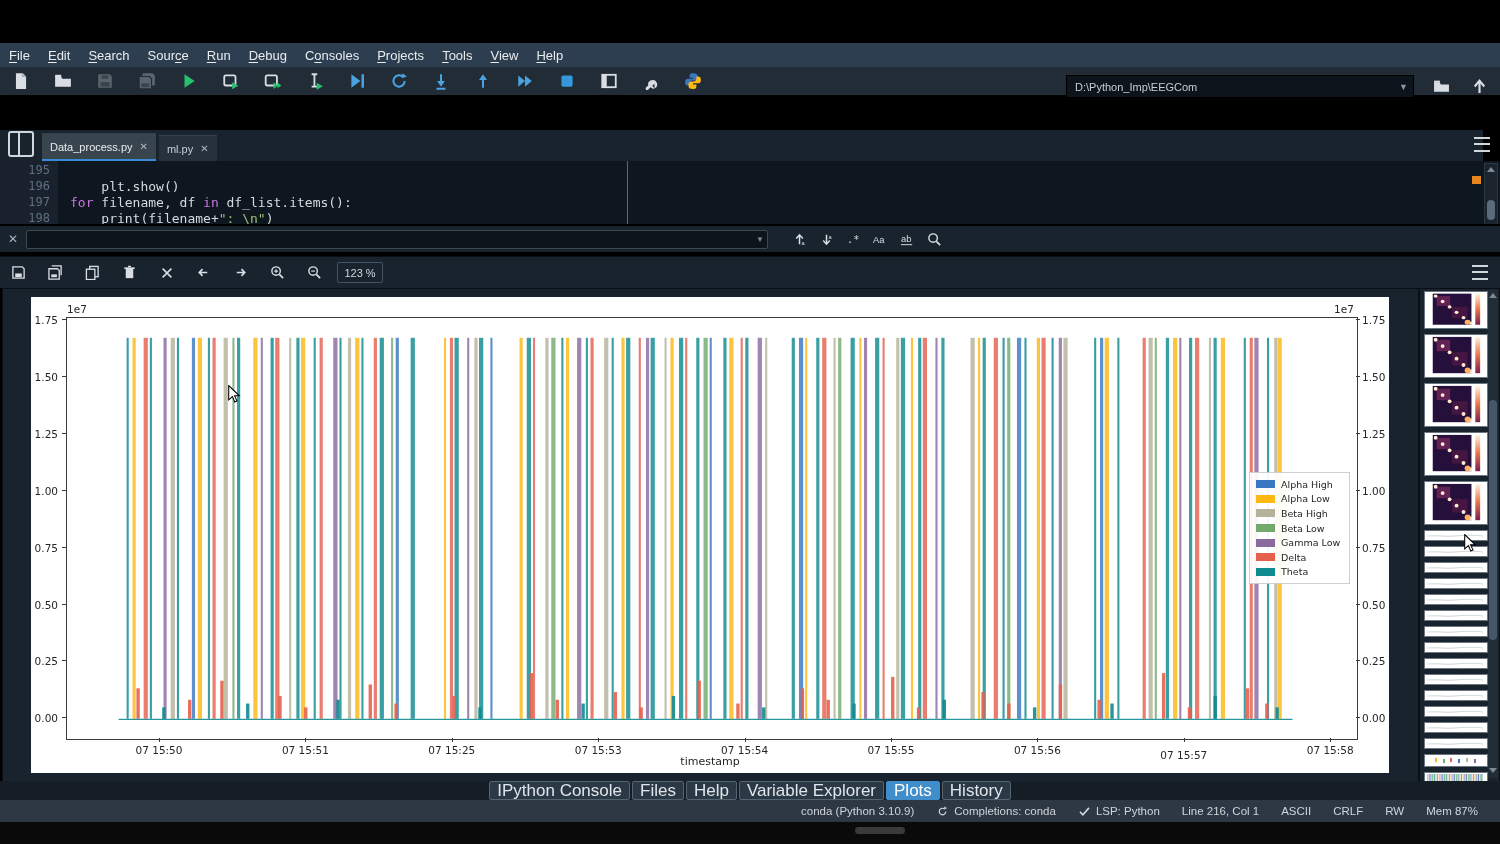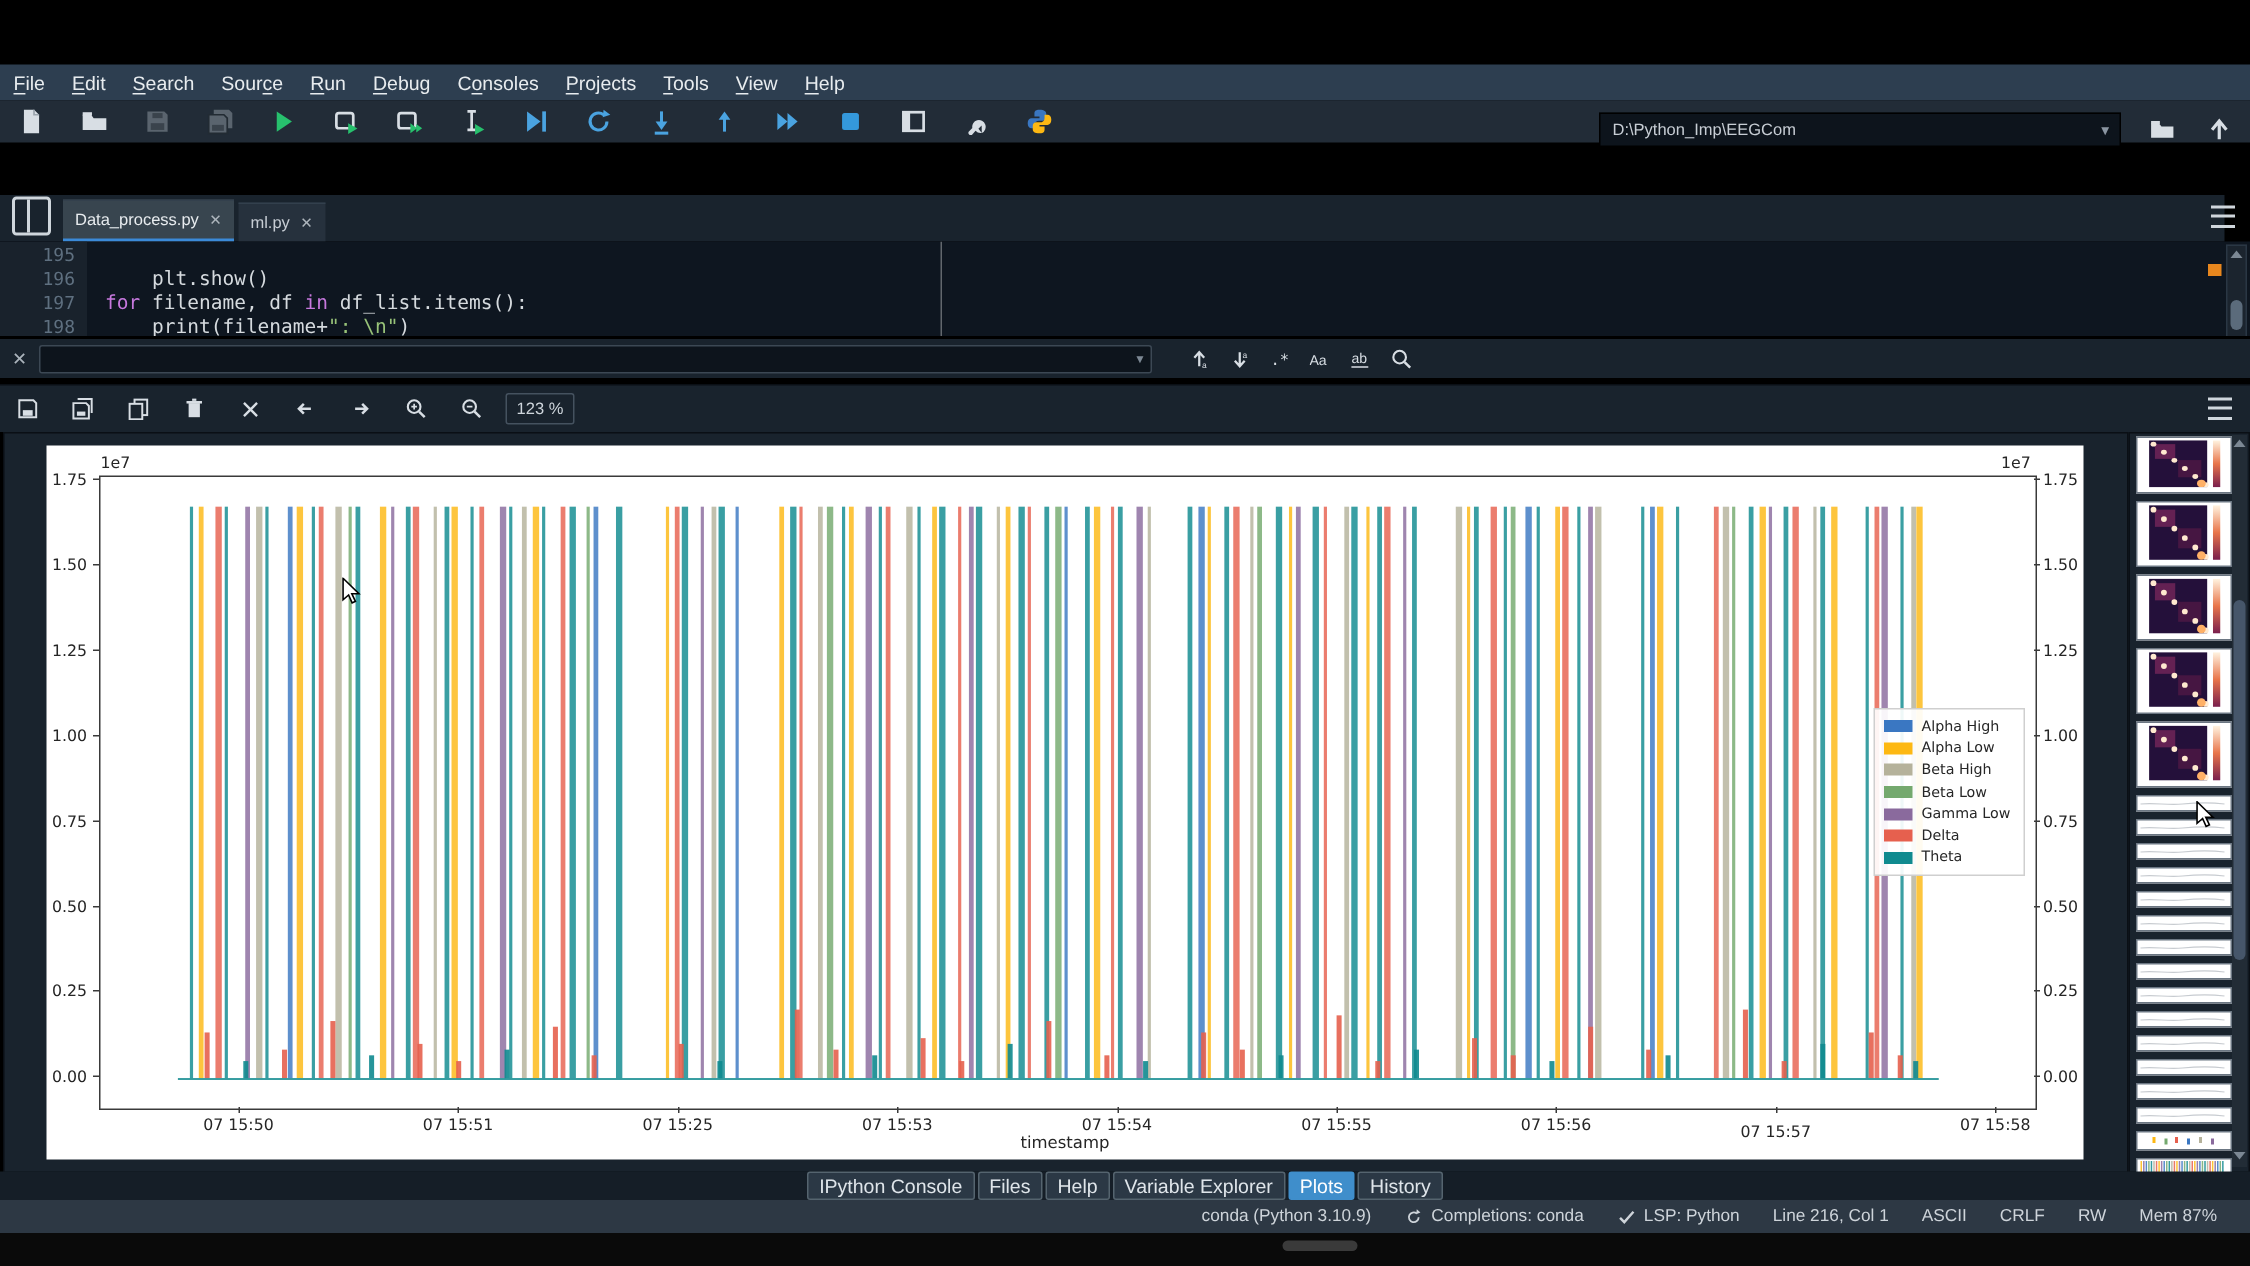--- a/index.html
+++ b/index.html
@@ -82,21 +82,21 @@
   .leg-lab{font:9.5px "DejaVu Sans",sans-serif;color:#262626;white-space:nowrap;}
   
   #thumbs{left:1419px;top:288px;width:79px;height:492px;background:#19232d;border:1px solid #0a0f15;}
   .thumb{position:absolute;left:4px;width:62px;background:#fff;border:1px solid #6b7682;}
   .thumb.sel{border:2px solid #4a9cf0;left:3px;}
   #thumb-scroll{position:absolute;right:1px;top:1px;width:10px;height:488px;background:#222c36;}
   #th-thumb{position:absolute;left:1px;width:8px;border-radius:4px;background:#46566a;}
   
   #bottomtabs{left:0;top:781px;width:1500px;height:19px;background:#151e27;display:flex;
               justify-content:center;align-items:center;gap:2px;}
-  .btab{height:17px;display:flex;align-items:center;padding:0 7px;font-size:13px;color:#dfe5ea;
+  .btab{height:17px;display:flex;align-items:center;padding:0 7px;font-size:17px;color:#dfe5ea;
         background:#2b3845;border:1px solid #55646f;border-radius:2px;}
   .btab.active{background:#3f8ecb;border-color:#3f8ecb;color:#ffffff;}
   
   #statusbar{left:0;top:800px;width:1500px;height:22px;background:#2d3844;display:flex;align-items:center;
              justify-content:flex-end;color:#ced4da;font-size:11.5px;}
   .statitem{margin-right:22px;display:flex;align-items:center;gap:5px;white-space:nowrap;}
   
   #bottomstrip{left:0;top:822px;width:1500px;height:22px;background:#0a0a0a;}
   #taskbar-pill{position:absolute;left:855px;top:5px;width:50px;height:7px;border-radius:4px;background:#3a3a3a;}
   svg{display:block;}

